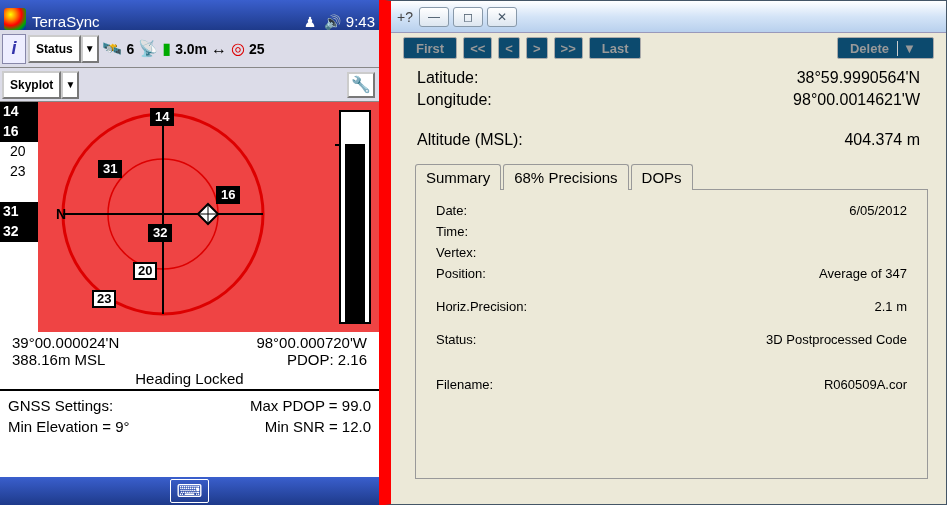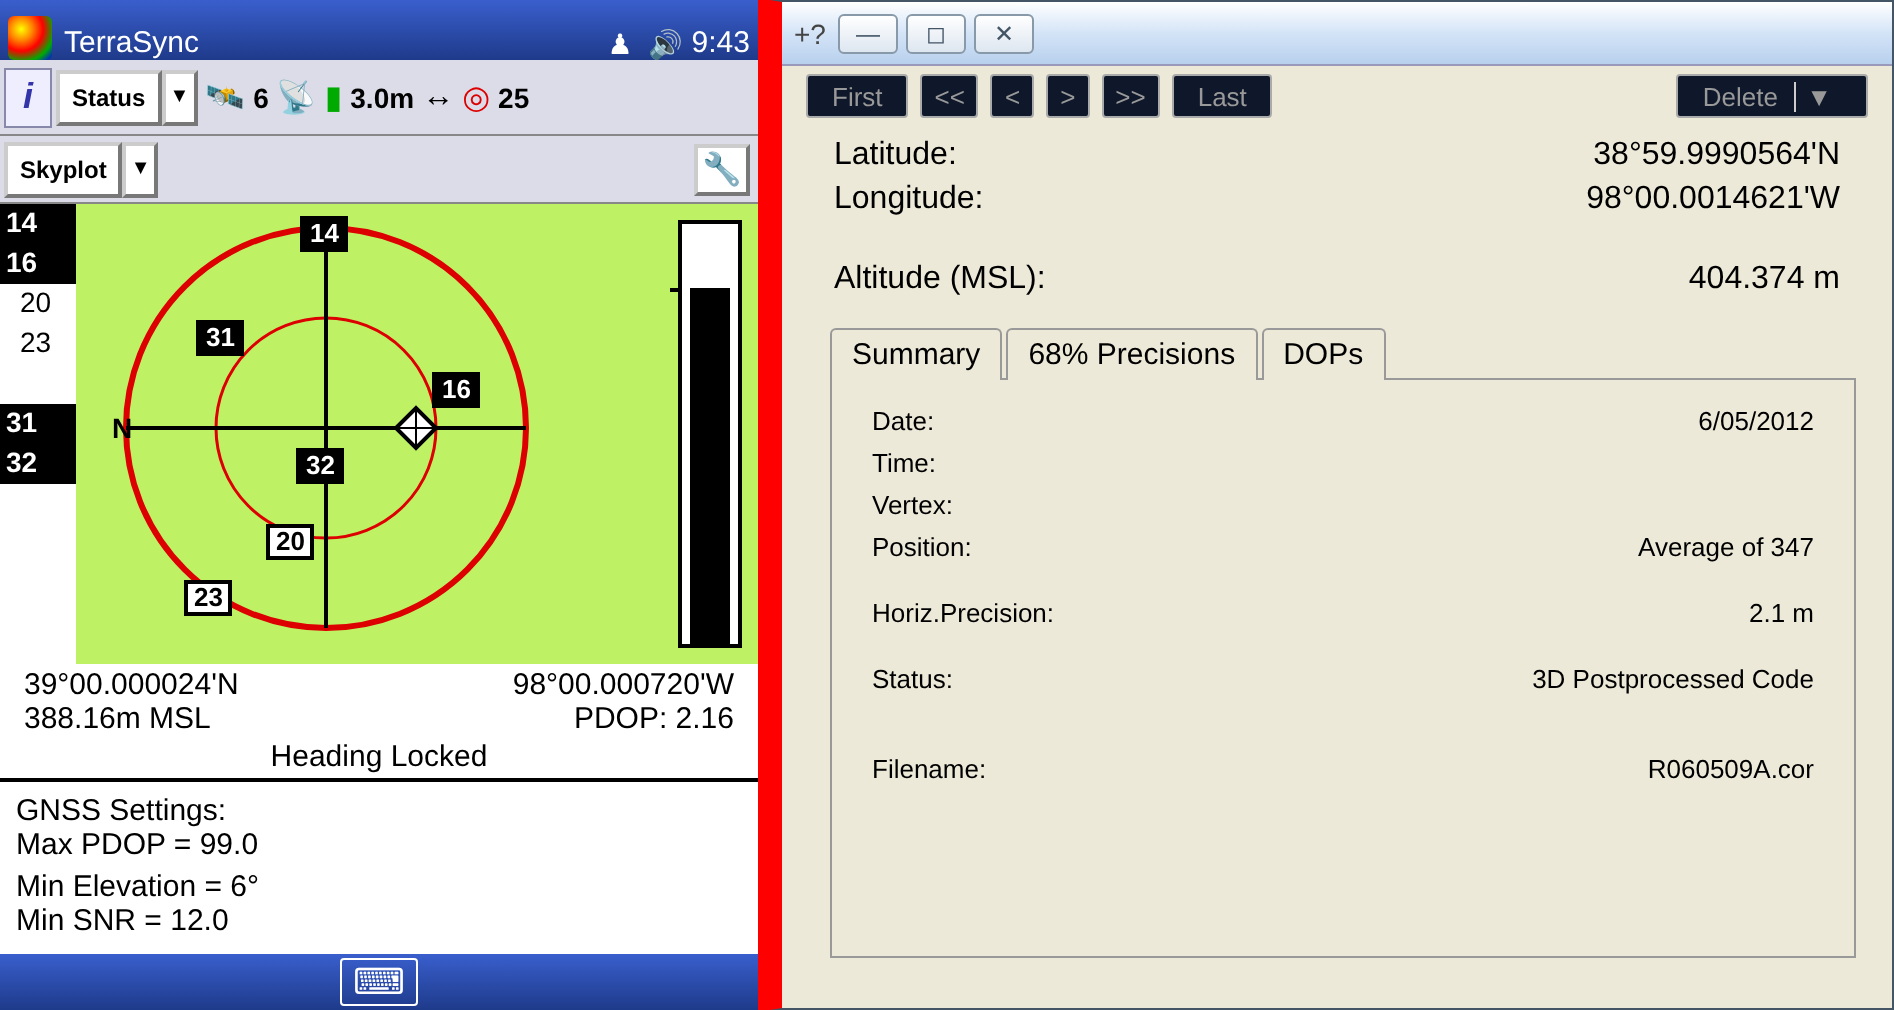--- a/index.html
+++ b/index.html
@@ -18,56 +18,56 @@
   .statusbtn { height: 28px; padding: 0 6px; background: #fff; border: 2px outset #ccc; font-weight: bold; font-size: 12px; display: flex; align-items: center; }
   .dropdown-arrow { width: 18px; height: 28px; background: #fff; border: 2px outset #ccc; display: flex; align-items: center; justify-content: center; font-size: 10px; }
   .tool-icons { display: flex; align-items: center; gap: 4px; padding: 0 4px; flex: 1; }
   .tico { font-size: 16px; position: relative; }
   .tnum { font-size: 14px; font-weight: bold; }
   .target { color: #d00; }
   
   .toolbar2 { height: 34px; background: #dcdce8; display: flex; align-items: center; border-bottom: 1px solid #888; padding: 0 2px; }
   .wrench { width: 28px; height: 26px; background: #fff; border: 2px outset #ccc; display: flex; align-items: center; justify-content: center; margin-left: auto; margin-right: 2px; }
   
-  .sky-area { position: relative; height: 230px; background: #bef264; display: flex; }
+  .sky-area { position: relative; height: 230px; background: #ef4444; display: flex; }
   .sat-list { width: 38px; background: #fff; }
   .sat-item { height: 20px; font-size: 14px; padding: 1px 3px; }
   .sat-item.used { background: #000; color: #fff; font-weight: bold; }
   .sat-item.unused { color: #000; padding-left: 10px; }
   
   .skyplot { flex: 1; position: relative; }
   .skyplot svg { position: absolute; top: 2px; left: 10px; }
   .sat-box { position: absolute; background: #fff; border: 2px solid #000; font-size: 13px; font-weight: bold; padding: 0 3px; line-height: 14px; }
   .sat-box.inv { background: #000; color: #fff; }
   
   .snr-bar { width: 32px; margin: 8px 8px 8px 4px; border: 2px solid #000; position: relative; background: #fff; }
   .snr-fill { position: absolute; bottom: 0; left: 4px; right: 4px; background: #000; }
   .snr-tick { position: absolute; left: -6px; width: 6px; height: 2px; background: #000; }
   
   .coords { padding: 2px 12px; font-size: 15px; }
   .coords .row { display: flex; justify-content: space-between; }
   .heading { text-align: center; font-size: 15px; padding-bottom: 2px; border-bottom: 2px solid #000; }
   
   .settings { padding: 4px 8px; font-size: 15px; }
-  .settings .row { display: flex; justify-content: space-between; padding: 2px 0; flex-direction: column; }
+  .settings .row { display: flex; justify-content: space-between; padding: 2px 0; }
   
   .bottombar { height: 28px; background: linear-gradient(#3a5fcd, #1e3a8a); display: flex; align-items: center; justify-content: center; margin-top: auto; }
   .kbd { color: #fff; font-size: 18px; border: 1px solid #fff; padding: 0 6px; border-radius: 2px; }
   
   
   .right { flex: 1; height: 505px; background: #ece9d8; display: flex; flex-direction: column; border: 1px solid #456; border-left: 6px solid #f00; }
   
   .wintitle { height: 32px; background: linear-gradient(#fff, #d4e4f7, #b8d0ed); display: flex; align-items: center; padding: 0 6px; border-bottom: 1px solid #99b; }
   .wintitle .wico { margin-right: 6px; font-size: 14px; color: #444; }
   .wintitle .wtxt { flex: 1; font-size: 15px; color: #333; }
   .winbtns { display: flex; gap: 4px; }
   .winbtn { width: 30px; height: 20px; border: 1px solid #89a; border-radius: 3px; background: linear-gradient(#fff,#dde6f0); display: flex; align-items: center; justify-content: center; font-size: 12px; color: #456; }
   
   .navrow { height: 30px; display: flex; align-items: center; gap: 6px; padding: 4px 12px; }
-  .navbtn { height: 22px; padding: 0 12px; background: #0f172a; border: 1px solid #aaa; color: #999; font-size: 13px; border-radius: 2px; display: flex; align-items: center; }
+  .navbtn { height: 22px; padding: 0 12px; background: #0c4a6e; border: 1px solid #aaa; color: #999; font-size: 13px; border-radius: 2px; display: flex; align-items: center; font-weight: bold; }
   .navbtn.small { padding: 0 6px; }
   .delbtn { margin-left: auto; display: flex; align-items: center; }
   .delbtn .dd { width: 24px; border-left: 1px solid #ccc; margin-left: 8px; text-align: center; }
   
   .props { padding: 4px 26px; font-size: 16px; }
   .props .prow { display: flex; justify-content: space-between; padding: 2px 0; }
   
   .tabset { margin: 8px 18px 12px 24px; flex: 1; }
   .tabhdr { display: flex; position: relative; top: 1px; z-index: 2; }
   .tab { padding: 4px 10px; border: 1px solid #999; background: #ece9d8; font-size: 15px; border-bottom: none; border-radius: 3px 3px 0 0; margin-right: 2px; }
@@ -154,21 +154,21 @@
     </div>
   </div>
   <div class="heading">Heading Locked</div>
 
   <div class="settings">
     <div class="row">
       <span>GNSS Settings:</span>
       <span>Max PDOP = 99.0</span>
     </div>
     <div class="row">
-      <span>Min Elevation = 6°</span>
+      <span>Min Elevation = 9°</span>
       <span>Min SNR = 12.0</span>
     </div>
   </div>
 
   <div class="bottombar">
     <span class="kbd">⌨</span>
   </div>
 </div>
 
 <div class="right">

